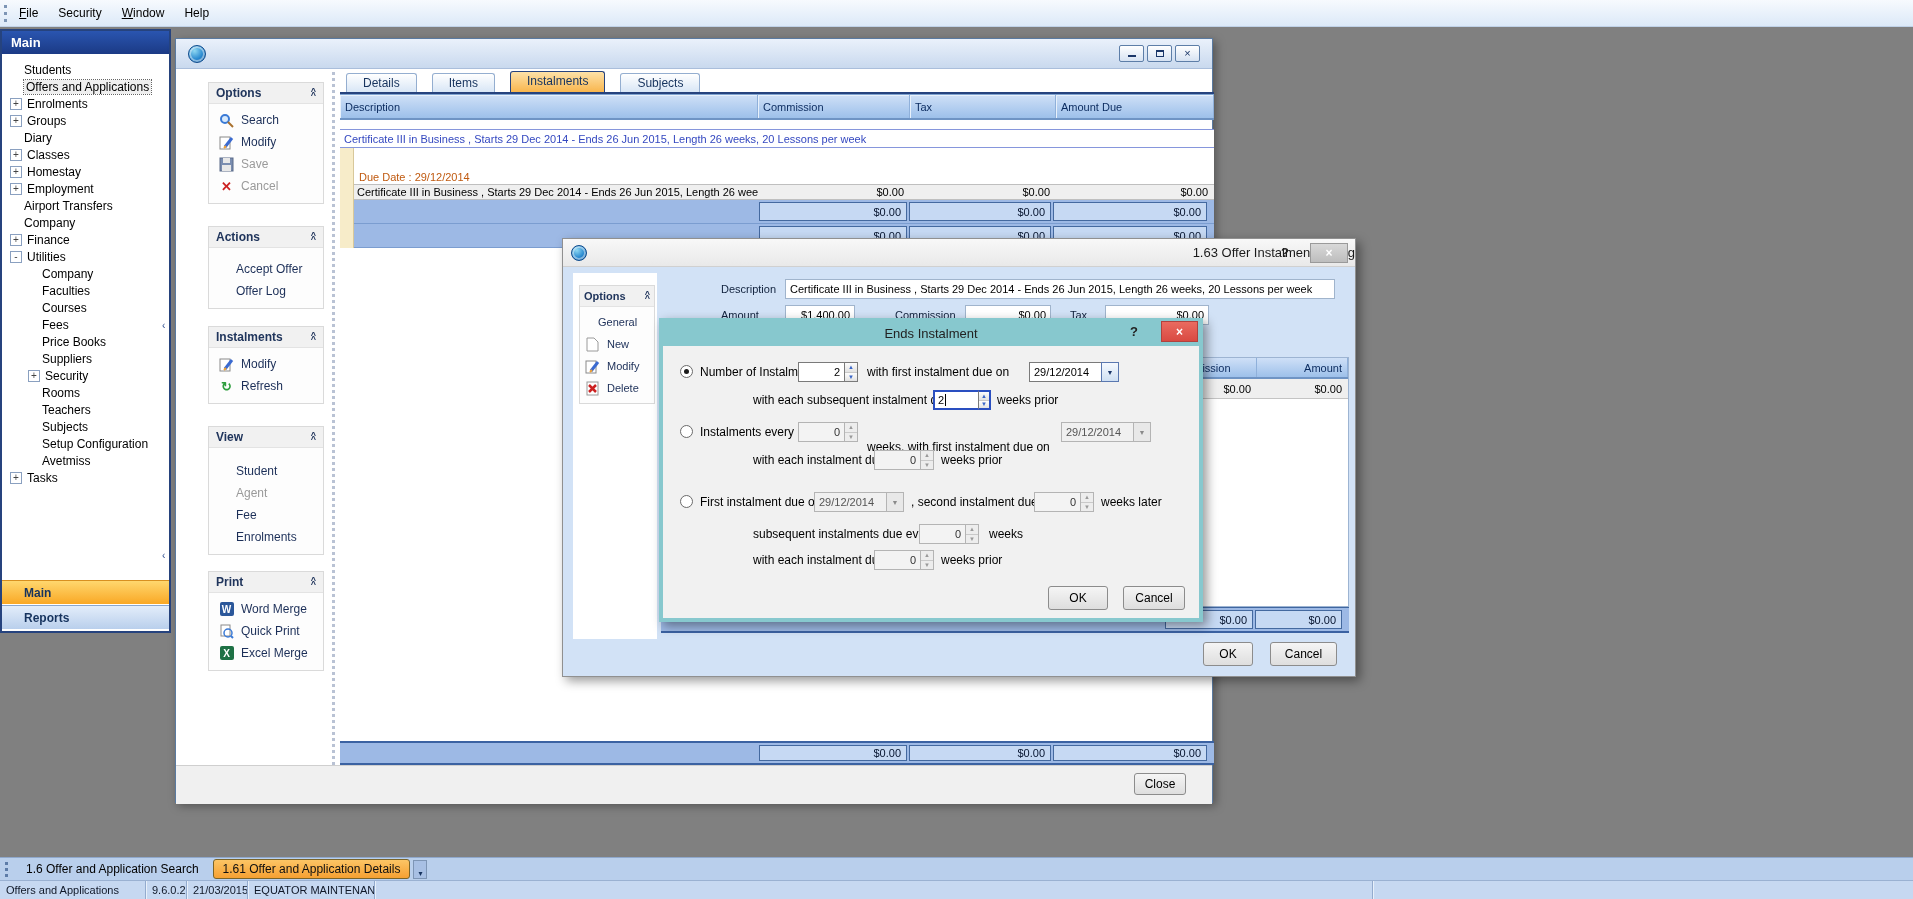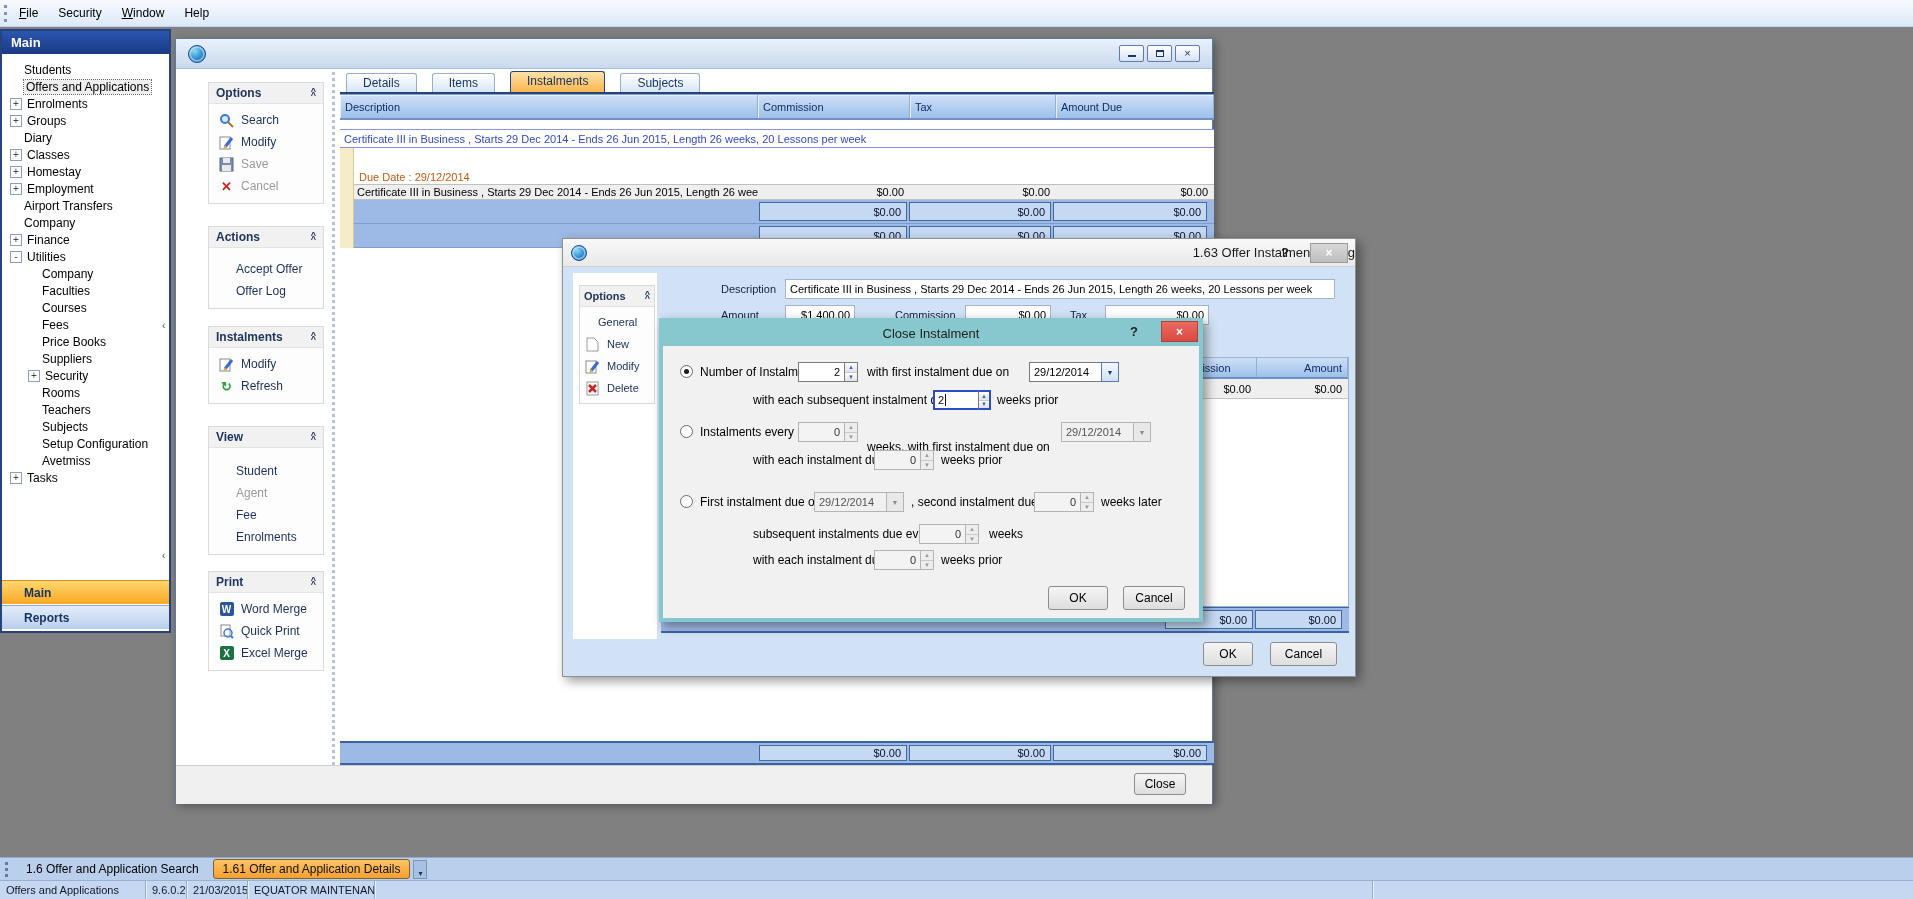--- a/index.html
+++ b/index.html
@@ -581,21 +581,21 @@
       <div class="boxcell" style="max-width:88px">$0.00</div>
       <div class="boxcell" style="max-width:87px">$0.00</div>
     </div>
 
     <div class="btn" style="position:absolute; left:640px; top:403px; width:50px; height:24px">OK</div>
     <div class="btn" style="position:absolute; left:707px; top:403px; width:67px; height:24px">Cancel</div>
   </div>
 
   <div id="modal">
     <div id="md-titlebar">
-      <div id="md-title">Close Instalment</div>
+      <div id="md-title">Ends Instalment</div>
       <div id="md-help" class="qmark">?</div>
       <div id="md-close">
           <span>×</span>
         </div>
     </div>
     <div id="md-body">
 
       <span class="radio sel" style="left:17px; top:19px"></span>
       <div class="mlabel" style="left:37px; top:19px">Number of Instalments</div>
       <div class="sp" style="left:135px; top:16px">

